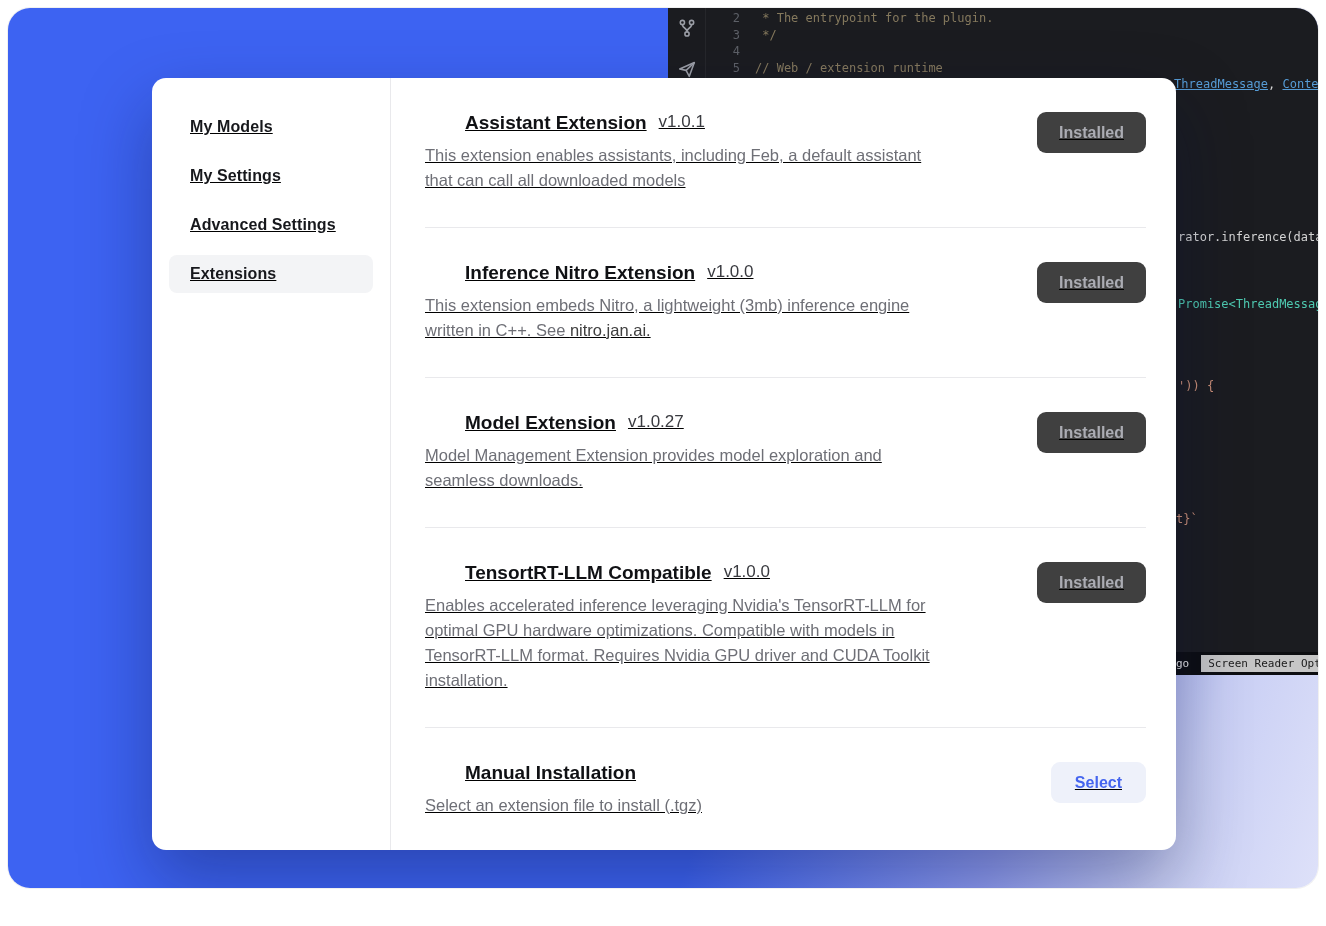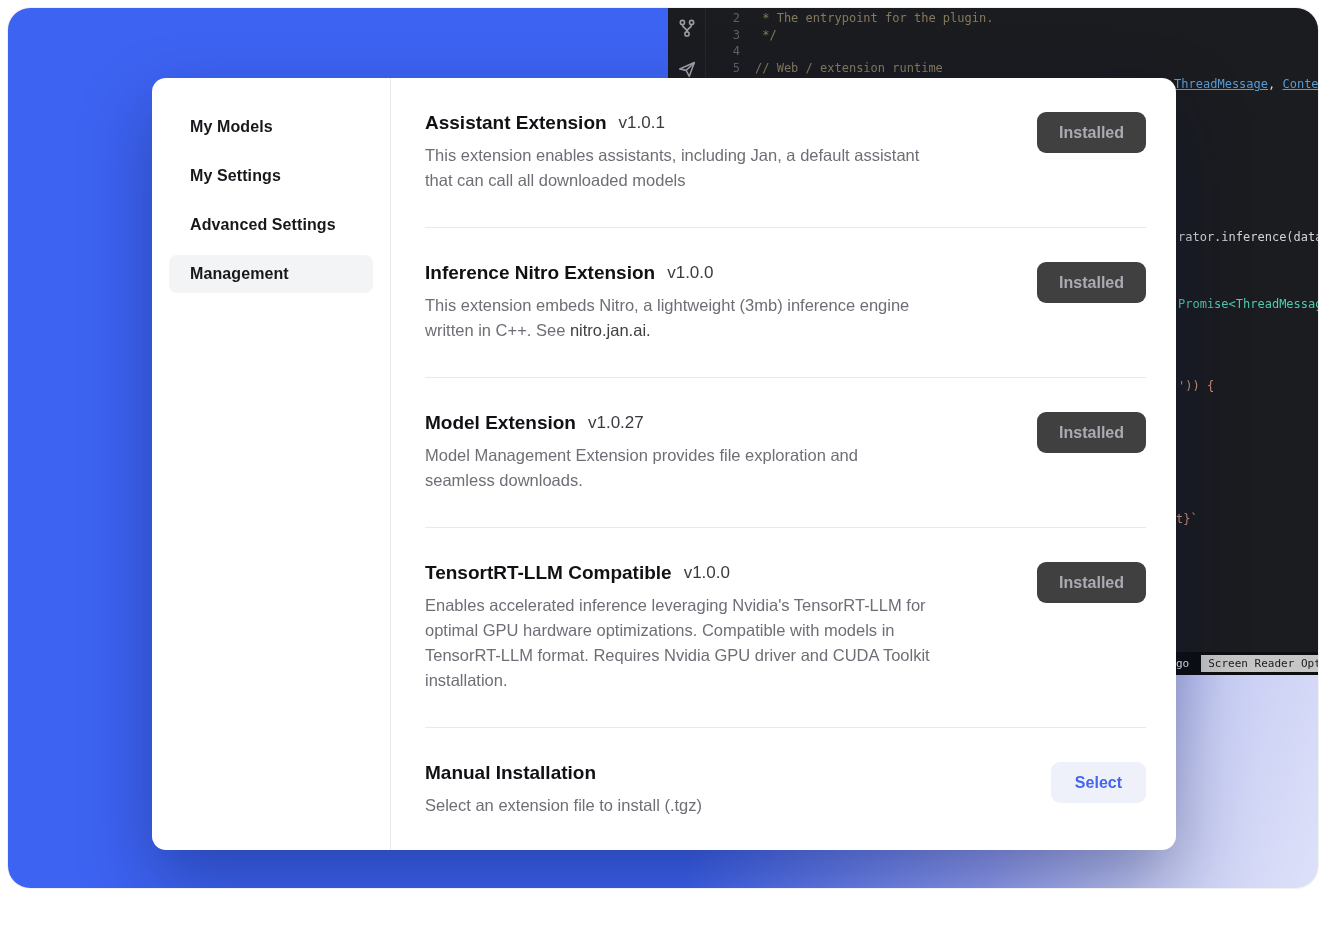--- a/index.html
+++ b/index.html
@@ -43,33 +43,34 @@
   .statusbar { position:absolute; left:0; right:0; bottom:0; height:23px; background:#0D0E11; display:flex; align-items:center; }
   .status-left { margin-left:508px; color:#E8E8E8; font-size:11px; }
   .status-badge { margin-left:12px; background:#C6C6C6; color:#1B1B1B; font-size:11px; line-height:11px; padding:3px 7px; white-space:nowrap; cursor:pointer; }
 
   
   .modal {
     position:absolute; left:144px; top:70px; width:1024px; height:772px;
     background:#ffffff; border-radius:14px; overflow:hidden;
     box-shadow:0 30px 70px rgba(10,16,60,.35);
     display:flex;
+    text-decoration:underline;
   }
   .side { width:239px; flex-shrink:0; border-right:1px solid #E9E9EC; padding:30px 17px 0; }
   .side-item {
     padding:10px 21px; border-radius:8px; margin-bottom:11px;
     font-size:16px; font-weight:700; color:#17181C; cursor:pointer; letter-spacing:.1px;
   }
   .side-item.active { background:#F3F4F6; }
 
   .content { flex:1; padding:30px 30px 0 34px; }
   .ext-row { display:flex; justify-content:space-between; align-items:flex-start; padding:34px 0; border-bottom:1px solid #E9E9EC; }
   .ext-row.first { padding-top:4px; }
   .ext-row.last { border-bottom:none; }
-  .ext-head { display:flex; align-items:center; gap:12px; }
+  .ext-head { display:flex; align-items:flex-start; gap:12px;margin-left:40px; }
   .ext-title { font-size:19px; font-weight:700; color:#101114; }
   .ext-version { font-size:17px; color:#3A3B40; }
   .ext-desc { margin-top:9px; font-size:16.5px; line-height:25px; color:#6E6F76; white-space:pre-line; max-width:600px; }
   .link { color:#404040; cursor:pointer; }
 
   .btn {
     border:none; border-radius:9px; height:41px; padding:0 22px;
     font-family:inherit; font-size:16px; font-weight:700; cursor:pointer; flex-shrink:0;
     display:flex; align-items:center; justify-content:center;
   }
@@ -115,32 +116,32 @@
         <span class="status-left">go</span>
         <span class="status-badge">Screen Reader Optimize</span>
       </div>
     </div>
 
     <div class="modal">
       <div class="side">
         <div class="side-item">My Models</div>
         <div class="side-item">My Settings</div>
         <div class="side-item">Advanced Settings</div>
-        <div class="side-item active">Management</div>
+        <div class="side-item active">Extensions</div>
       </div>
 
       <div class="content">
 
         <div class="ext-row first">
           <div>
             <div class="ext-head">
               <span class="ext-title">Assistant Extension</span>
               <span class="ext-version">v1.0.1</span>
             </div>
-            <div class="ext-desc">This extension enables assistants, including Jan, a default assistant
+            <div class="ext-desc">This extension enables assistants, including Feb, a default assistant
 that can call all downloaded models</div>
           </div>
           <button class="btn btn-installed">Installed</button>
         </div>
 
         <div class="ext-row">
           <div>
             <div class="ext-head">
               <span class="ext-title">Inference Nitro Extension</span>
               <span class="ext-version">v1.0.0</span>
@@ -150,21 +151,21 @@
           </div>
           <button class="btn btn-installed">Installed</button>
         </div>
 
         <div class="ext-row">
           <div>
             <div class="ext-head">
               <span class="ext-title">Model Extension</span>
               <span class="ext-version">v1.0.27</span>
             </div>
-            <div class="ext-desc">Model Management Extension provides file exploration and
+            <div class="ext-desc">Model Management Extension provides model exploration and
 seamless downloads.</div>
           </div>
           <button class="btn btn-installed">Installed</button>
         </div>
 
         <div class="ext-row">
           <div>
             <div class="ext-head">
               <span class="ext-title">TensortRT-LLM Compatible</span>
               <span class="ext-version">v1.0.0</span>

